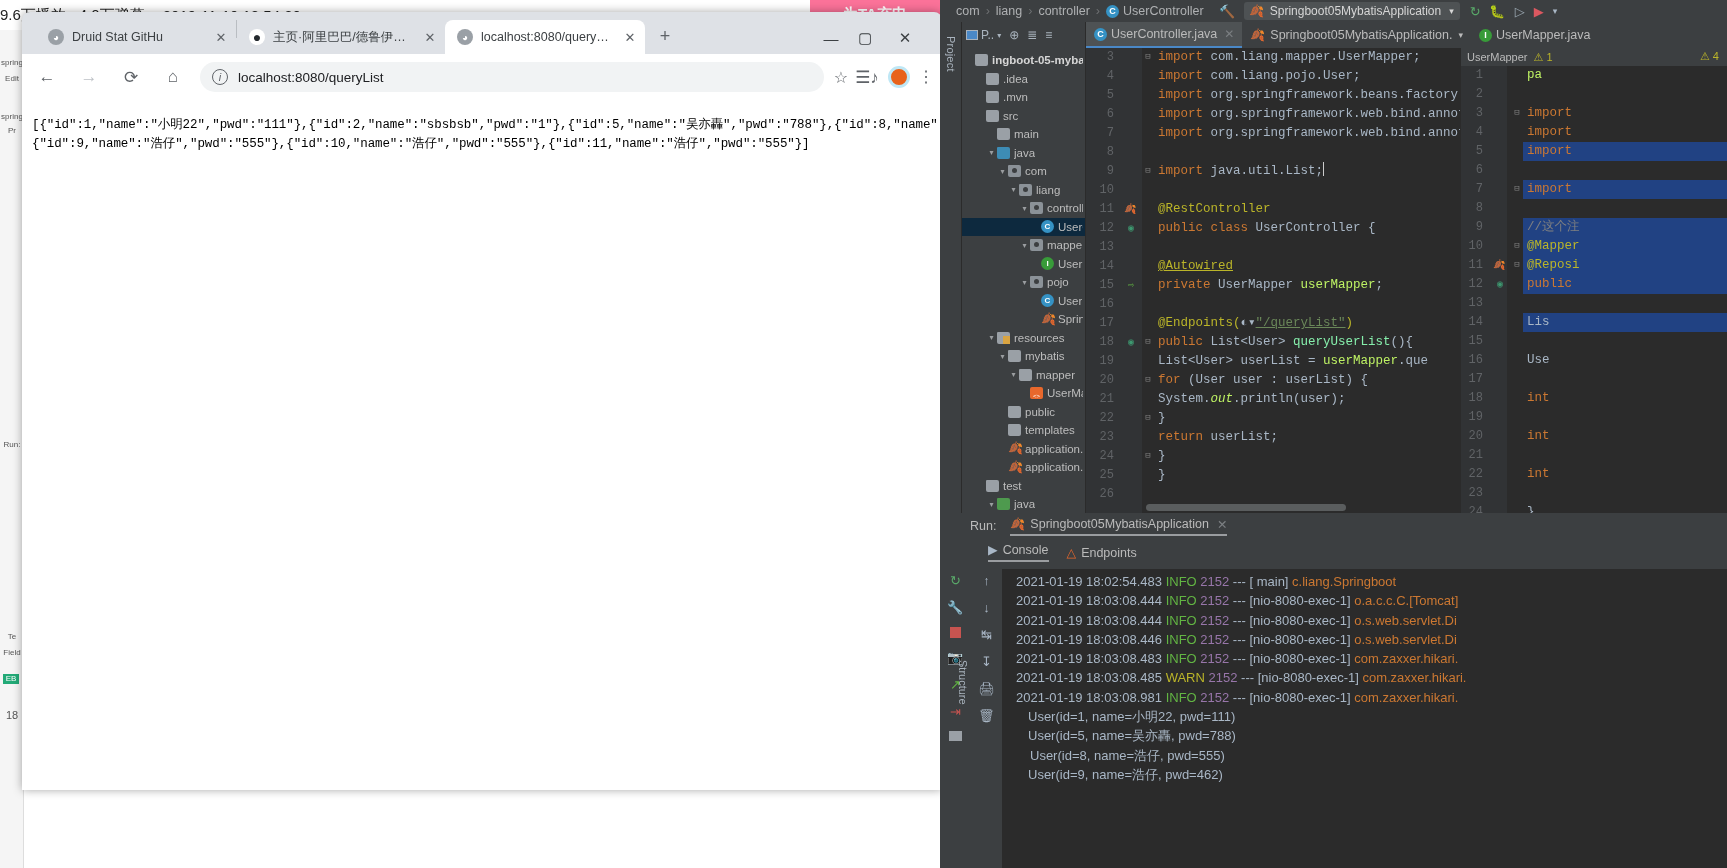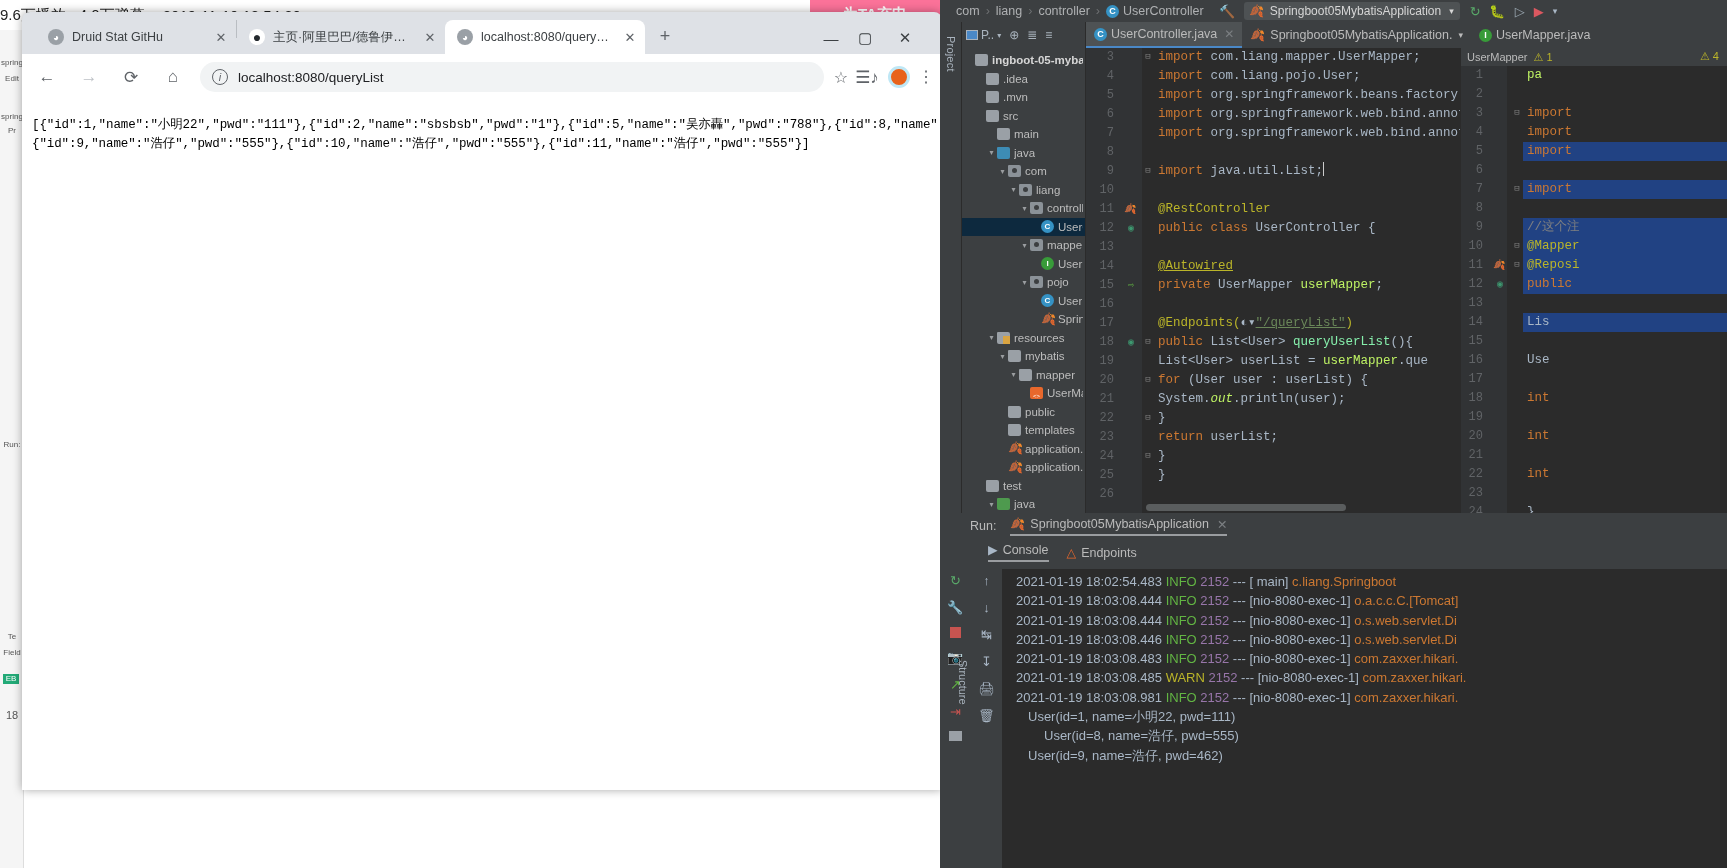--- a/index.html
+++ b/index.html
@@ -751,17 +751,18 @@
     </div>
     <div class="cons-body" id="console-root">
         <div class="logline"><span>2021-01-19 18:02:54.483</span>  <span class="lg-info">INFO</span> <span class="lg-pid">2152</span> --- <span>[           main]</span> <span class="lg-src">c.liang.Springboot</span></div>
         <div class="logline"><span>2021-01-19 18:03:08.444</span>  <span class="lg-info">INFO</span> <span class="lg-pid">2152</span> --- <span>[nio-8080-exec-1]</span> <span class="lg-src">o.a.c.c.C.[Tomcat]</span></div>
         <div class="logline"><span>2021-01-19 18:03:08.444</span>  <span class="lg-info">INFO</span> <span class="lg-pid">2152</span> --- <span>[nio-8080-exec-1]</span> <span class="lg-src">o.s.web.servlet.Di</span></div>
         <div class="logline"><span>2021-01-19 18:03:08.446</span>  <span class="lg-info">INFO</span> <span class="lg-pid">2152</span> --- <span>[nio-8080-exec-1]</span> <span class="lg-src">o.s.web.servlet.Di</span></div>
         <div class="logline"><span>2021-01-19 18:03:08.483</span>  <span class="lg-info">INFO</span> <span class="lg-pid">2152</span> --- <span>[nio-8080-exec-1]</span> <span class="lg-src">com.zaxxer.hikari.</span></div>
         <div class="logline"><span>2021-01-19 18:03:08.485</span>  <span class="lg-warn">WARN</span> <span class="lg-pid">2152</span> --- <span>[nio-8080-exec-1]</span> <span class="lg-src">com.zaxxer.hikari.</span></div>
         <div class="logline"><span>2021-01-19 18:03:08.981</span>  <span class="lg-info">INFO</span> <span class="lg-pid">2152</span> --- <span>[nio-8080-exec-1]</span> <span class="lg-src">com.zaxxer.hikari.</span></div>
         <div class="logline lg-user" style="padding-left: 26px;">User(id=1, name=小明22, pwd=111)</div>
-        <div class="logline lg-user" style="padding-left: 42px;">User(id=8, name=浩仔, pwd=555)</div>
+        <div class="logline lg-user" style="padding-left: 26px;">User(id=5, name=吴亦轟, pwd=788)</div>
+        <div class="logline lg-user" style="padding-left: 28px;">User(id=8, name=浩仔, pwd=555)</div>
         <div class="logline lg-user" style="padding-left: 26px;">User(id=9, name=浩仔, pwd=462)</div>
       </div>
   </div>
 </div>
 
 </body></html>

